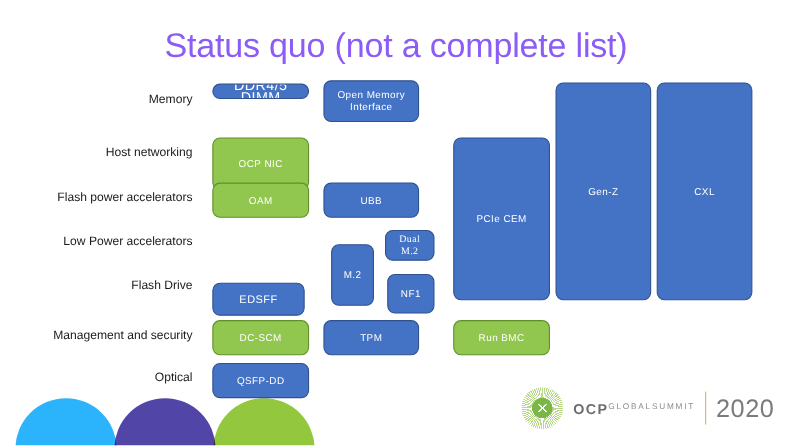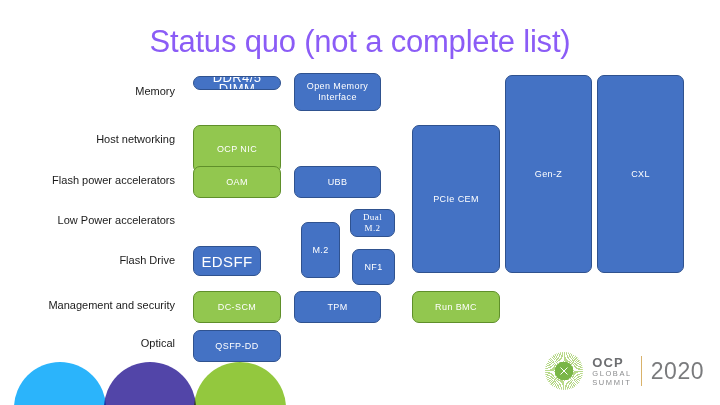--- a/index.html
+++ b/index.html
@@ -86,21 +86,21 @@
   .logo-mark::after{
     content:"";
     position:absolute;left:50%;top:50%;
     transform:translate(-50%,-50%);
     width:12px;height:7px;
     background:
       linear-gradient(45deg,transparent 46%,#ffffff 46% 54%,transparent 54%),
       linear-gradient(-45deg,transparent 46%,#ffffff 46% 54%,transparent 54%);
   }
   .logo-words{
-    display:flex;flex-direction:column;justify-content:center;
+    display:flex;flex-direction:row;justify-content:center;
     line-height:1;
   }
   .logo-ocp{
     font-size:13px;font-weight:bold;color:#6d6e71;letter-spacing:1.2px;
   }
   .logo-global,.logo-summit{
     font-size:7.5px;color:#8b8c8e;letter-spacing:1.6px;margin-top:1.5px;
   }
   .logo-divider{
     width:1px;height:30px;background:#d9b26a;flex:0 0 auto;
@@ -132,21 +132,21 @@
       <div class="box blue" style="left: 294px; top: 73px; width: 87px; height: 38px; font-size: 9px;">Open Memory Interface</div>
       <div class="box green" style="left: 193px; top: 125px; width: 88px; height: 48px; font-size: 9px;">OCP NIC</div>
       <div class="box green" style="left: 193px; top: 166px; width: 88px; height: 32px; font-size: 9px;">OAM</div>
       <div class="box blue" style="left: 294px; top: 166px; width: 87px; height: 32px; font-size: 9px;">UBB</div>
       <div class="box blue" style="left: 412px; top: 125px; width: 88px; height: 148px; font-size: 9px;">PCIe CEM</div>
       <div class="box blue" style="left: 505px; top: 75px; width: 87px; height: 198px; font-size: 9px;">Gen-Z</div>
       <div class="box blue" style="left: 597px; top: 75px; width: 87px; height: 198px; font-size: 9px;">CXL</div>
       <div class="box blue" style="left: 301px; top: 222px; width: 39px; height: 56px; font-size: 9px;">M.2</div>
       <div class="box blue" style="left: 350px; top: 209px; width: 45px; height: 28px; font-size: 9px; font-family: Liberation Serif, serif;">Dual M.2</div>
       <div class="box blue" style="left: 352px; top: 249px; width: 43px; height: 36px; font-size: 9px;">NF1</div>
-      <div class="box blue" style="left: 193px; top: 246px; width: 68px; height: 30px; font-size: 15px;">EDSFF</div>
+      <div class="box blue" style="left: 193px; top: 257px; width: 84px; height: 30px; font-size: 10px;">EDSFF</div>
       <div class="box green" style="left: 193px; top: 291px; width: 88px; height: 32px; font-size: 9px;">DC-SCM</div>
       <div class="box blue" style="left: 294px; top: 291px; width: 87px; height: 32px; font-size: 9px;">TPM</div>
       <div class="box green" style="left: 412px; top: 291px; width: 88px; height: 32px; font-size: 9px;">Run BMC</div>
       <div class="box blue" style="left: 193px; top: 330px; width: 88px; height: 32px; font-size: 9px;">QSFP-DD</div>
     </div>
 
   <div class="circles">
     <div class="circle c1"></div>
     <div class="circle c2"></div>
     <div class="circle c3"></div>

